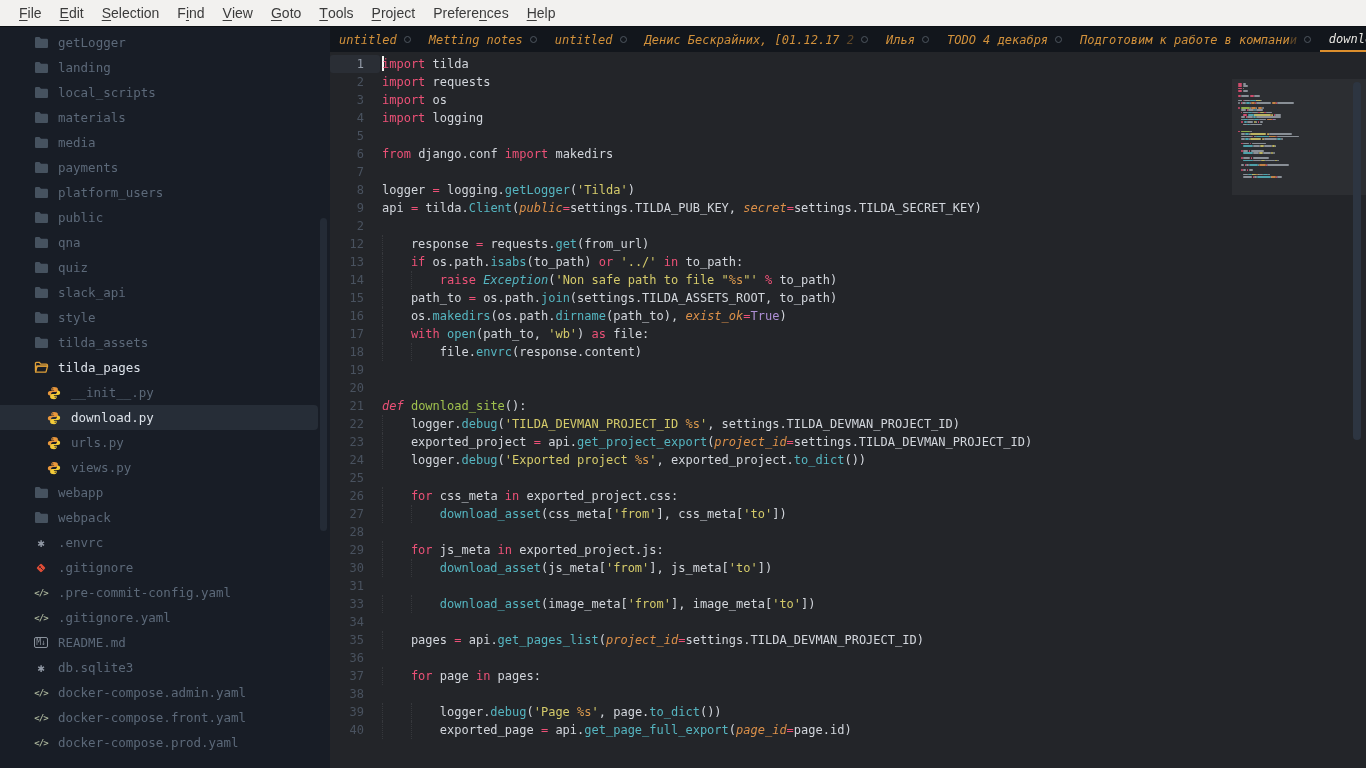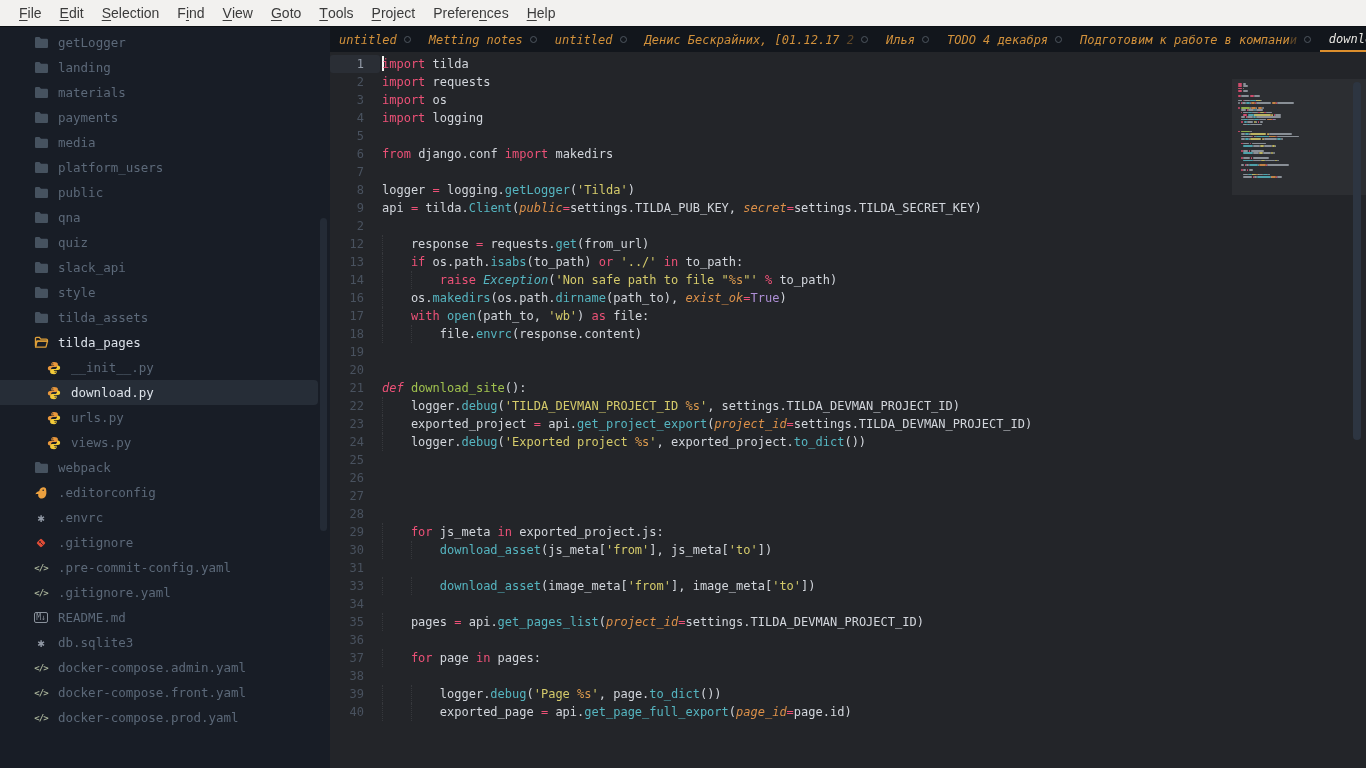--- a/index.html
+++ b/index.html
@@ -124,37 +124,45 @@
           </svg>
         </span>
         <span class="slabel">landing</span>
       </div>
       <div class="srow lvl0">
         <span class="sicon">
           <svg width="15" height="13" viewBox="0 0 16 14">
             <path d="M1 2.5C1 1.7 1.6 1 2.4 1h3.4l1.6 2h6.2c.8 0 1.4.7 1.4 1.5v7c0 .8-.6 1.5-1.4 1.5H2.4C1.6 13 1 12.3 1 11.5z" fill="#46525f"></path>
           </svg>
         </span>
+        <span class="slabel">local_scripts</span>
+      </div>
+      <div class="srow lvl0">
+        <span class="sicon">
+          <svg width="15" height="13" viewBox="0 0 16 14">
+            <path d="M1 2.5C1 1.7 1.6 1 2.4 1h3.4l1.6 2h6.2c.8 0 1.4.7 1.4 1.5v7c0 .8-.6 1.5-1.4 1.5H2.4C1.6 13 1 12.3 1 11.5z" fill="#46525f"></path>
+          </svg>
+        </span>
         <span class="slabel">materials</span>
       </div>
       <div class="srow lvl0">
         <span class="sicon">
           <svg width="15" height="13" viewBox="0 0 16 14">
             <path d="M1 2.5C1 1.7 1.6 1 2.4 1h3.4l1.6 2h6.2c.8 0 1.4.7 1.4 1.5v7c0 .8-.6 1.5-1.4 1.5H2.4C1.6 13 1 12.3 1 11.5z" fill="#46525f"></path>
           </svg>
         </span>
+        <span class="slabel">media</span>
+      </div>
+      <div class="srow lvl0">
+        <span class="sicon">
+          <svg width="15" height="13" viewBox="0 0 16 14">
+            <path d="M1 2.5C1 1.7 1.6 1 2.4 1h3.4l1.6 2h6.2c.8 0 1.4.7 1.4 1.5v7c0 .8-.6 1.5-1.4 1.5H2.4C1.6 13 1 12.3 1 11.5z" fill="#46525f"></path>
+          </svg>
+        </span>
         <span class="slabel">payments</span>
-      </div>
-      <div class="srow lvl0">
-        <span class="sicon">
-          <svg width="15" height="13" viewBox="0 0 16 14">
-            <path d="M1 2.5C1 1.7 1.6 1 2.4 1h3.4l1.6 2h6.2c.8 0 1.4.7 1.4 1.5v7c0 .8-.6 1.5-1.4 1.5H2.4C1.6 13 1 12.3 1 11.5z" fill="#46525f"></path>
-          </svg>
-        </span>
-        <span class="slabel">media</span>
       </div>
       <div class="srow lvl0">
         <span class="sicon">
           <svg width="15" height="13" viewBox="0 0 16 14">
             <path d="M1 2.5C1 1.7 1.6 1 2.4 1h3.4l1.6 2h6.2c.8 0 1.4.7 1.4 1.5v7c0 .8-.6 1.5-1.4 1.5H2.4C1.6 13 1 12.3 1 11.5z" fill="#46525f"></path>
           </svg>
         </span>
         <span class="slabel">platform_users</span>
       </div>
       <div class="srow lvl0">
@@ -249,30 +257,29 @@
           </svg>
         </span>
         <span class="slabel">views.py</span>
       </div>
       <div class="srow lvl0">
         <span class="sicon">
           <svg width="15" height="13" viewBox="0 0 16 14">
             <path d="M1 2.5C1 1.7 1.6 1 2.4 1h3.4l1.6 2h6.2c.8 0 1.4.7 1.4 1.5v7c0 .8-.6 1.5-1.4 1.5H2.4C1.6 13 1 12.3 1 11.5z" fill="#46525f"></path>
           </svg>
         </span>
+        <span class="slabel">webapp</span>
+      </div>
+      <div class="srow lvl0">
+        <span class="sicon">
+          <svg width="15" height="13" viewBox="0 0 16 14">
+            <path d="M1 2.5C1 1.7 1.6 1 2.4 1h3.4l1.6 2h6.2c.8 0 1.4.7 1.4 1.5v7c0 .8-.6 1.5-1.4 1.5H2.4C1.6 13 1 12.3 1 11.5z" fill="#46525f"></path>
+          </svg>
+        </span>
         <span class="slabel">webpack</span>
-      </div>
-      <div class="srow lvl0">
-        <span class="sicon">
-          <svg width="14" height="13" viewBox="0 0 16 15">
-            <path d="M13.5 2.5c-1.5-1.6-4-1.4-5.8.2-1 .9-1.6 2-1.7 3.2-1.9.4-3.5 1.7-4.5 3.6 1.2-.4 2.4-.5 3.4-.2-.3.9-.3 1.9.1 2.9.7 1.7 2.5 2.6 4.4 2.3 2.6-.4 4.6-2.9 4.8-5.9.1-2.4-.1-5-0.7-6.1z" fill="#eba03f"></path>
-            <circle cx="10.5" cy="5" r=".9" fill="#1a1f27"></circle>
-          </svg>
-        </span>
-        <span class="slabel">.editorconfig</span>
       </div>
       <div class="srow lvl0">
         <span class="sicon">
           <span class="icon-ast">✱</span>
         </span>
         <span class="slabel">.envrc</span>
       </div>
       <div class="srow lvl0">
         <span class="sicon">
           <svg width="14" height="14" viewBox="0 0 16 16">
@@ -371,32 +378,33 @@
         <div class="cline"><div class="gut">4</div><div class="ltxt"><span class="tk-kw">import</span><span class="tk-txt"> logging</span></div></div>
         <div class="cline"><div class="gut">5</div><div class="ltxt"></div></div>
         <div class="cline"><div class="gut">6</div><div class="ltxt"><span class="tk-kw">from</span><span class="tk-txt"> django.conf </span><span class="tk-kw">import</span><span class="tk-txt"> makedirs</span></div></div>
         <div class="cline"><div class="gut">7</div><div class="ltxt"></div></div>
         <div class="cline"><div class="gut">8</div><div class="ltxt"><span class="tk-txt">logger </span><span class="tk-kw">=</span><span class="tk-txt"> logging.</span><span class="tk-call">getLogger</span><span class="tk-txt">(</span><span class="tk-str">'Tilda'</span><span class="tk-txt">)</span></div></div>
         <div class="cline"><div class="gut">9</div><div class="ltxt"><span class="tk-txt">api </span><span class="tk-kw">=</span><span class="tk-txt"> tilda.</span><span class="tk-call">Client</span><span class="tk-txt">(</span><span class="tk-param">public</span><span class="tk-kw">=</span><span class="tk-txt">settings.TILDA_PUB_KEY, </span><span class="tk-param">secret</span><span class="tk-kw">=</span><span class="tk-txt">settings.TILDA_SECRET_KEY)</span></div></div>
         <div class="cline"><div class="gut">2</div><div class="ltxt"></div></div>
         <div class="cline"><div class="gut">12</div><div class="ltxt"><span class="ig"></span><span class="tk-txt">response </span><span class="tk-kw">=</span><span class="tk-txt"> requests.</span><span class="tk-call">get</span><span class="tk-txt">(from_url)</span></div></div>
         <div class="cline"><div class="gut">13</div><div class="ltxt"><span class="ig"></span><span class="tk-kw">if</span><span class="tk-txt"> os.path.</span><span class="tk-call">isabs</span><span class="tk-txt">(to_path) </span><span class="tk-kw">or</span><span class="tk-txt"> </span><span class="tk-str">'../'</span><span class="tk-txt"> </span><span class="tk-kw">in</span><span class="tk-txt"> to_path:</span></div></div>
         <div class="cline"><div class="gut">14</div><div class="ltxt"><span class="ig"></span><span class="ig"></span><span class="tk-kw">raise</span><span class="tk-txt"> </span><span class="tk-cls">Exception</span><span class="tk-txt">(</span><span class="tk-str">'Non safe path to file "</span><span class="tk-strp">%s</span><span class="tk-str">"'</span><span class="tk-txt"> </span><span class="tk-kw">%</span><span class="tk-txt"> to_path)</span></div></div>
+        <div class="cline"><div class="gut">15</div><div class="ltxt"><span class="ig"></span><span class="tk-txt">path_to </span><span class="tk-kw">=</span><span class="tk-txt"> os.path.</span><span class="tk-call">join</span><span class="tk-txt">(settings.TILDA_ASSETS_ROOT, to_path)</span></div></div>
         <div class="cline"><div class="gut">16</div><div class="ltxt"><span class="ig"></span><span class="tk-txt">os.</span><span class="tk-call">makedirs</span><span class="tk-txt">(os.path.</span><span class="tk-call">dirname</span><span class="tk-txt">(path_to), </span><span class="tk-param">exist_ok</span><span class="tk-kw">=</span><span class="tk-const">True</span><span class="tk-txt">)</span></div></div>
         <div class="cline"><div class="gut">17</div><div class="ltxt"><span class="ig"></span><span class="tk-kw">with</span><span class="tk-txt"> </span><span class="tk-call">open</span><span class="tk-txt">(path_to, </span><span class="tk-str">'wb'</span><span class="tk-txt">) </span><span class="tk-kw">as</span><span class="tk-txt"> file:</span></div></div>
         <div class="cline"><div class="gut">18</div><div class="ltxt"><span class="ig"></span><span class="ig"></span><span class="tk-txt">file.</span><span class="tk-call">envrc</span><span class="tk-txt">(response.content)</span></div></div>
         <div class="cline"><div class="gut">19</div><div class="ltxt"></div></div>
         <div class="cline"><div class="gut">20</div><div class="ltxt"></div></div>
         <div class="cline"><div class="gut">21</div><div class="ltxt"><span class="tk-def">def</span><span class="tk-txt"> </span><span class="tk-fn">download_site</span><span class="tk-txt">():</span></div></div>
         <div class="cline"><div class="gut">22</div><div class="ltxt"><span class="ig"></span><span class="tk-txt">logger.</span><span class="tk-call">debug</span><span class="tk-txt">(</span><span class="tk-str">'TILDA_DEVMAN_PROJECT_ID </span><span class="tk-strp">%s</span><span class="tk-str">'</span><span class="tk-txt">, settings.TILDA_DEVMAN_PROJECT_ID)</span></div></div>
         <div class="cline"><div class="gut">23</div><div class="ltxt"><span class="ig"></span><span class="tk-txt">exported_project </span><span class="tk-kw">=</span><span class="tk-txt"> api.</span><span class="tk-call">get_project_export</span><span class="tk-txt">(</span><span class="tk-param">project_id</span><span class="tk-kw">=</span><span class="tk-txt">settings.TILDA_DEVMAN_PROJECT_ID)</span></div></div>
         <div class="cline"><div class="gut">24</div><div class="ltxt"><span class="ig"></span><span class="tk-txt">logger.</span><span class="tk-call">debug</span><span class="tk-txt">(</span><span class="tk-str">'Exported project </span><span class="tk-strp">%s</span><span class="tk-str">'</span><span class="tk-txt">, exported_project.</span><span class="tk-call">to_dict</span><span class="tk-txt">())</span></div></div>
         <div class="cline"><div class="gut">25</div><div class="ltxt"></div></div>
-        <div class="cline"><div class="gut">26</div></div>
-        <div class="cline"><div class="gut">27</div></div>
+        <div class="cline"><div class="gut">26</div><div class="ltxt"><span class="ig"></span><span class="tk-kw">for</span><span class="tk-txt"> css_meta </span><span class="tk-kw">in</span><span class="tk-txt"> exported_project.css:</span></div></div>
+        <div class="cline"><div class="gut">27</div><div class="ltxt"><span class="ig"></span><span class="ig"></span><span class="tk-call">download_asset</span><span class="tk-txt">(css_meta[</span><span class="tk-str">'from'</span><span class="tk-txt">], css_meta[</span><span class="tk-str">'to'</span><span class="tk-txt">])</span></div></div>
         <div class="cline"><div class="gut">28</div><div class="ltxt"></div></div>
         <div class="cline"><div class="gut">29</div><div class="ltxt"><span class="ig"></span><span class="tk-kw">for</span><span class="tk-txt"> js_meta </span><span class="tk-kw">in</span><span class="tk-txt"> exported_project.js:</span></div></div>
         <div class="cline"><div class="gut">30</div><div class="ltxt"><span class="ig"></span><span class="ig"></span><span class="tk-call">download_asset</span><span class="tk-txt">(js_meta[</span><span class="tk-str">'from'</span><span class="tk-txt">], js_meta[</span><span class="tk-str">'to'</span><span class="tk-txt">])</span></div></div>
         <div class="cline"><div class="gut">31</div><div class="ltxt"></div></div>
         <div class="cline"><div class="gut">33</div><div class="ltxt"><span class="ig"></span><span class="ig"></span><span class="tk-call">download_asset</span><span class="tk-txt">(image_meta[</span><span class="tk-str">'from'</span><span class="tk-txt">], image_meta[</span><span class="tk-str">'to'</span><span class="tk-txt">])</span></div></div>
         <div class="cline"><div class="gut">34</div><div class="ltxt"></div></div>
         <div class="cline"><div class="gut">35</div><div class="ltxt"><span class="ig"></span><span class="tk-txt">pages </span><span class="tk-kw">=</span><span class="tk-txt"> api.</span><span class="tk-call">get_pages_list</span><span class="tk-txt">(</span><span class="tk-param">project_id</span><span class="tk-kw">=</span><span class="tk-txt">settings.TILDA_DEVMAN_PROJECT_ID)</span></div></div>
         <div class="cline"><div class="gut">36</div><div class="ltxt"></div></div>
         <div class="cline"><div class="gut">37</div><div class="ltxt"><span class="ig"></span><span class="tk-kw">for</span><span class="tk-txt"> page </span><span class="tk-kw">in</span><span class="tk-txt"> pages:</span></div></div>
         <div class="cline"><div class="gut">38</div><div class="ltxt"></div></div>

